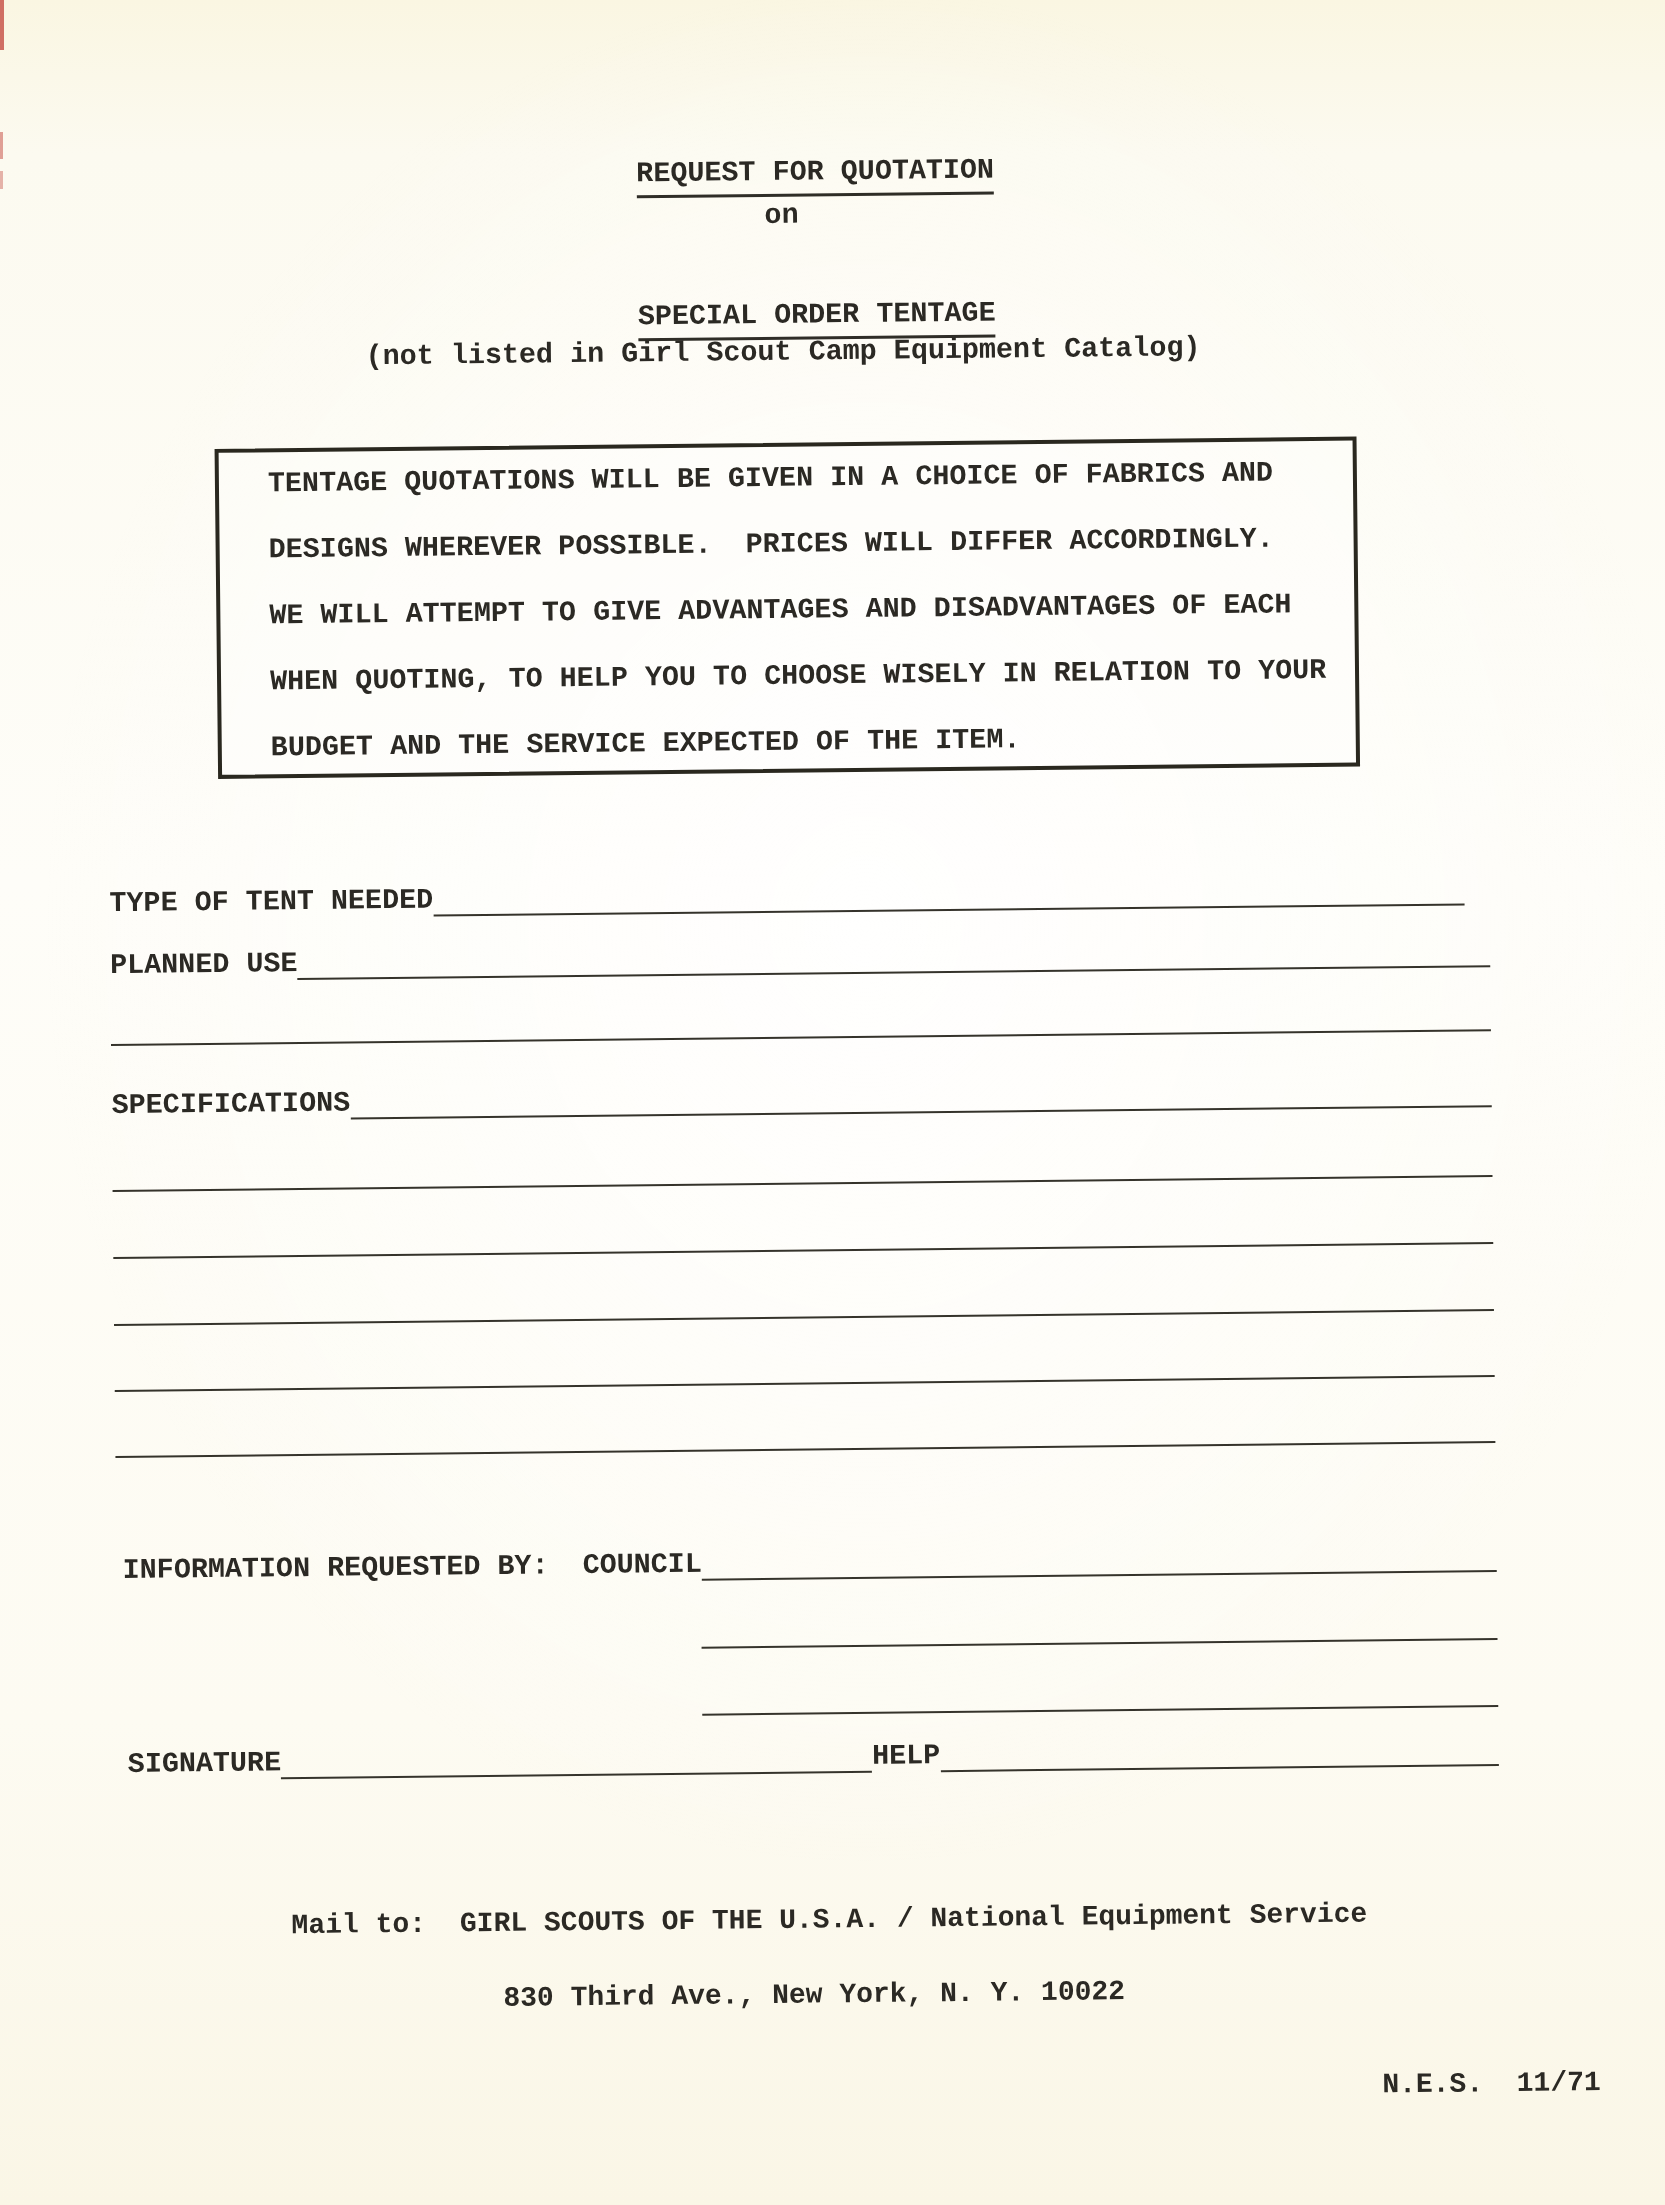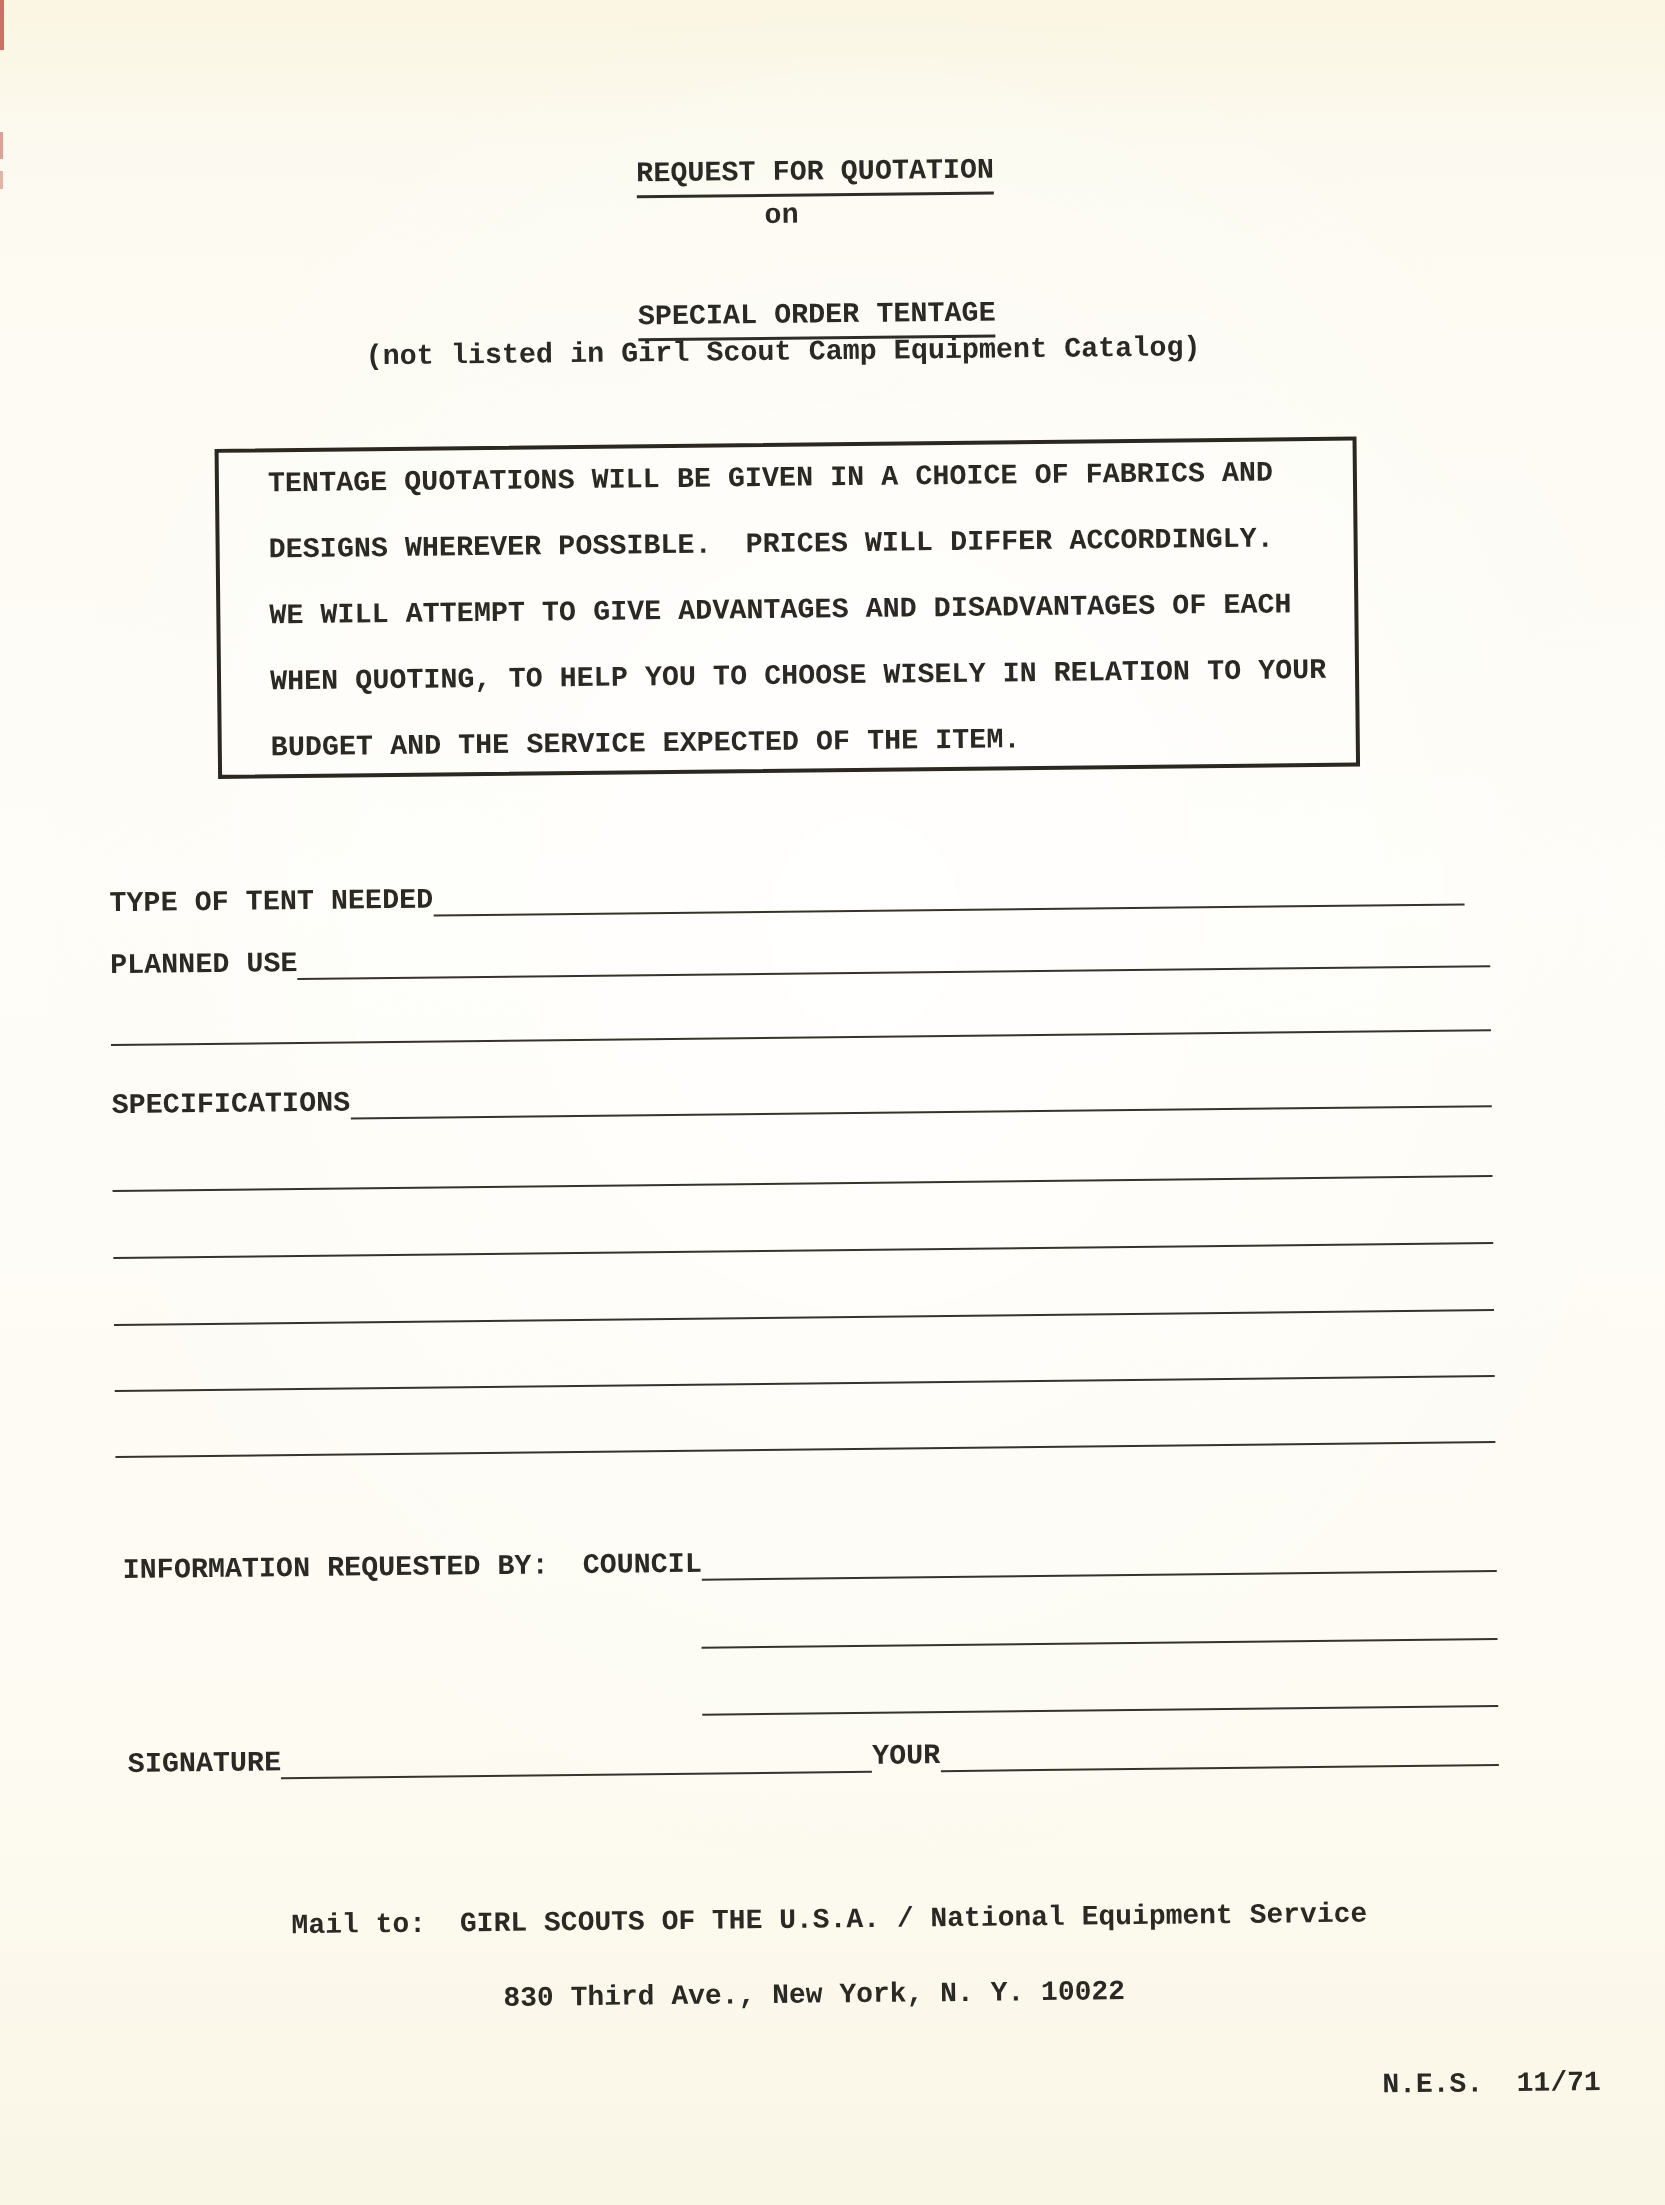--- a/index.html
+++ b/index.html
@@ -81,21 +81,21 @@
     <span class="txt gap2">COUNCIL</span>
     <span class="fill"></span>
   </div>
 
   <div class="hr" style="left:695px;top:1653px;width:796px;"></div>
   <div class="hr" style="left:695px;top:1720px;width:796px;"></div>
 
   <div class="row" style="left:120px;top:1746px;width:1371px;">
     <span class="txt">SIGNATURE</span>
     <span class="fill" style="flex:0 0 591px;"></span>
-    <span class="txt">YOUR</span>
+    <span class="txt">HELP</span>
     <span class="fill"></span>
   </div>
 
   <div class="abs" style="left:282px;top:1911px;">
     <span class="txt foot">Mail to:</span><span class="txt foot gap2">GIRL SCOUTS OF THE U.S.A. / National Equipment Service</span>
   </div>
   <div class="abs txt foot" style="left:493px;top:1986px;">830 Third Ave., New York, N. Y. 10022</div>
 
   <div class="abs txt foot" style="left:1371px;top:2082px;">N.E.S.  11/71</div>
 

